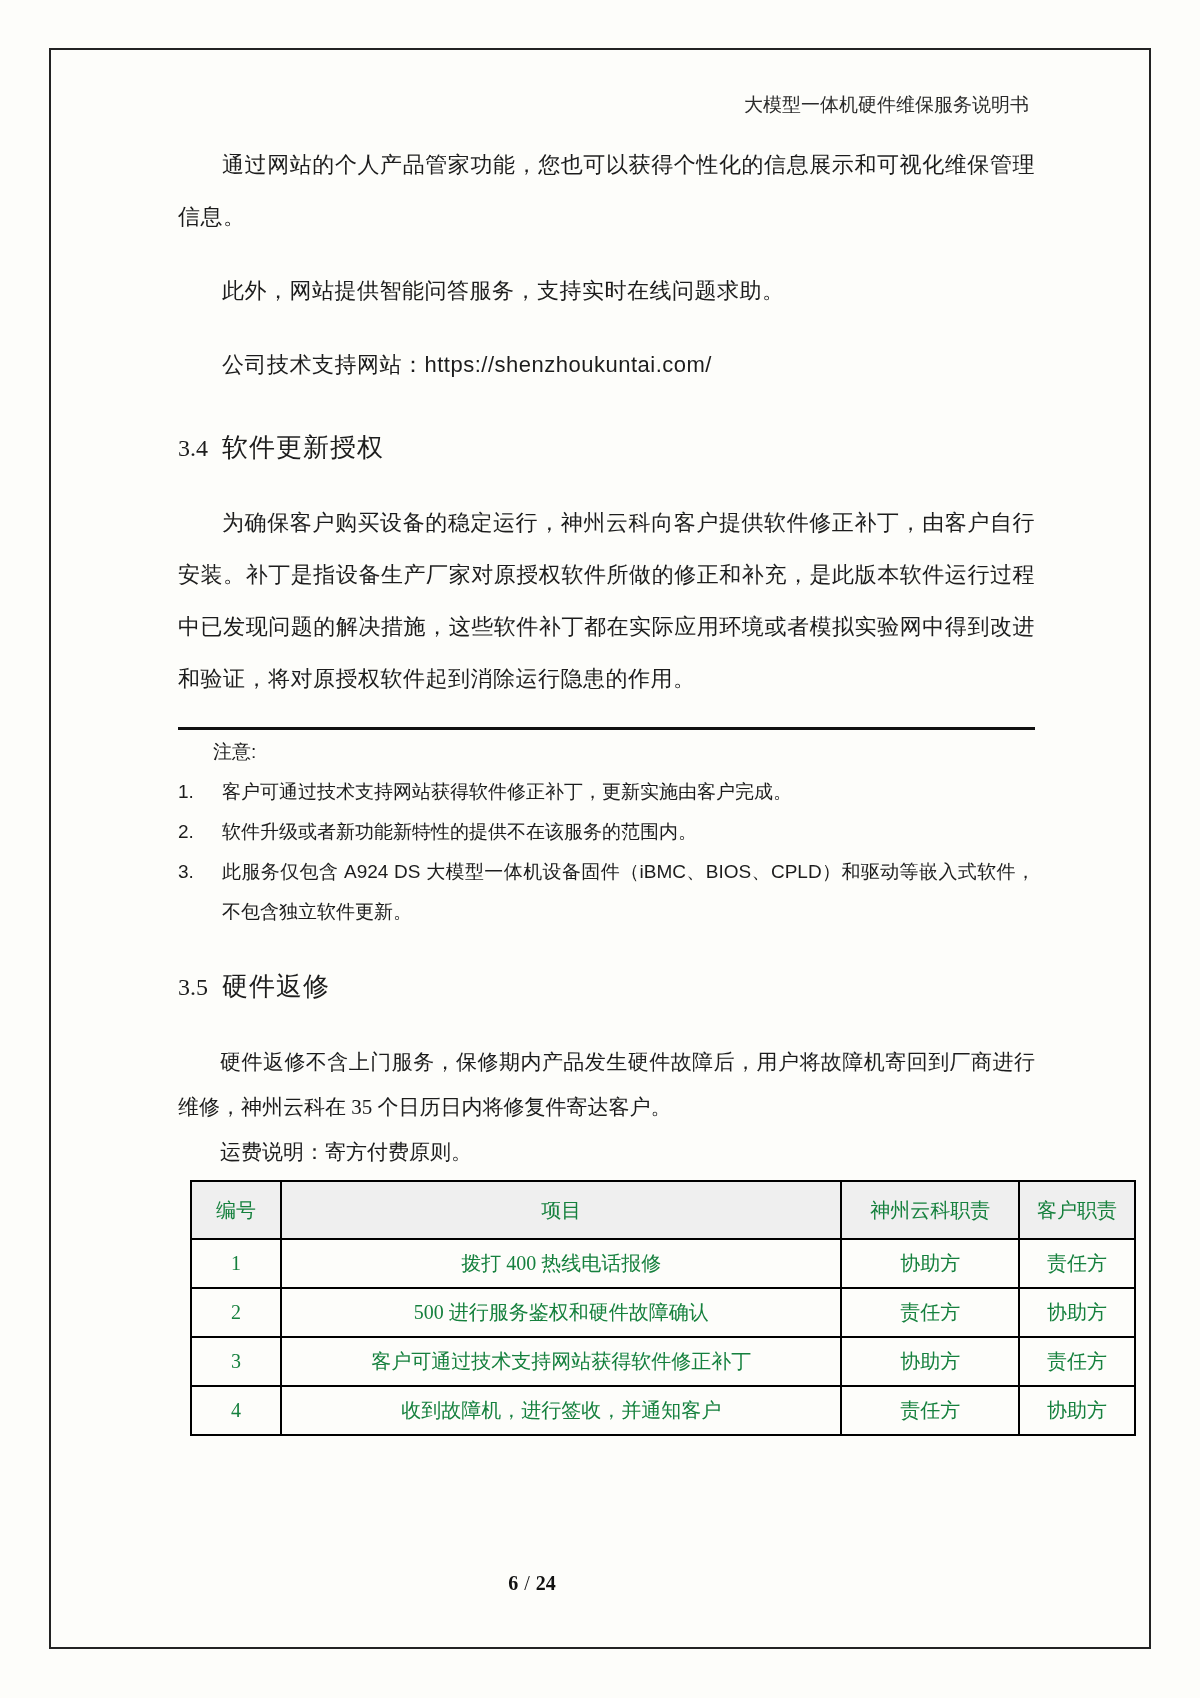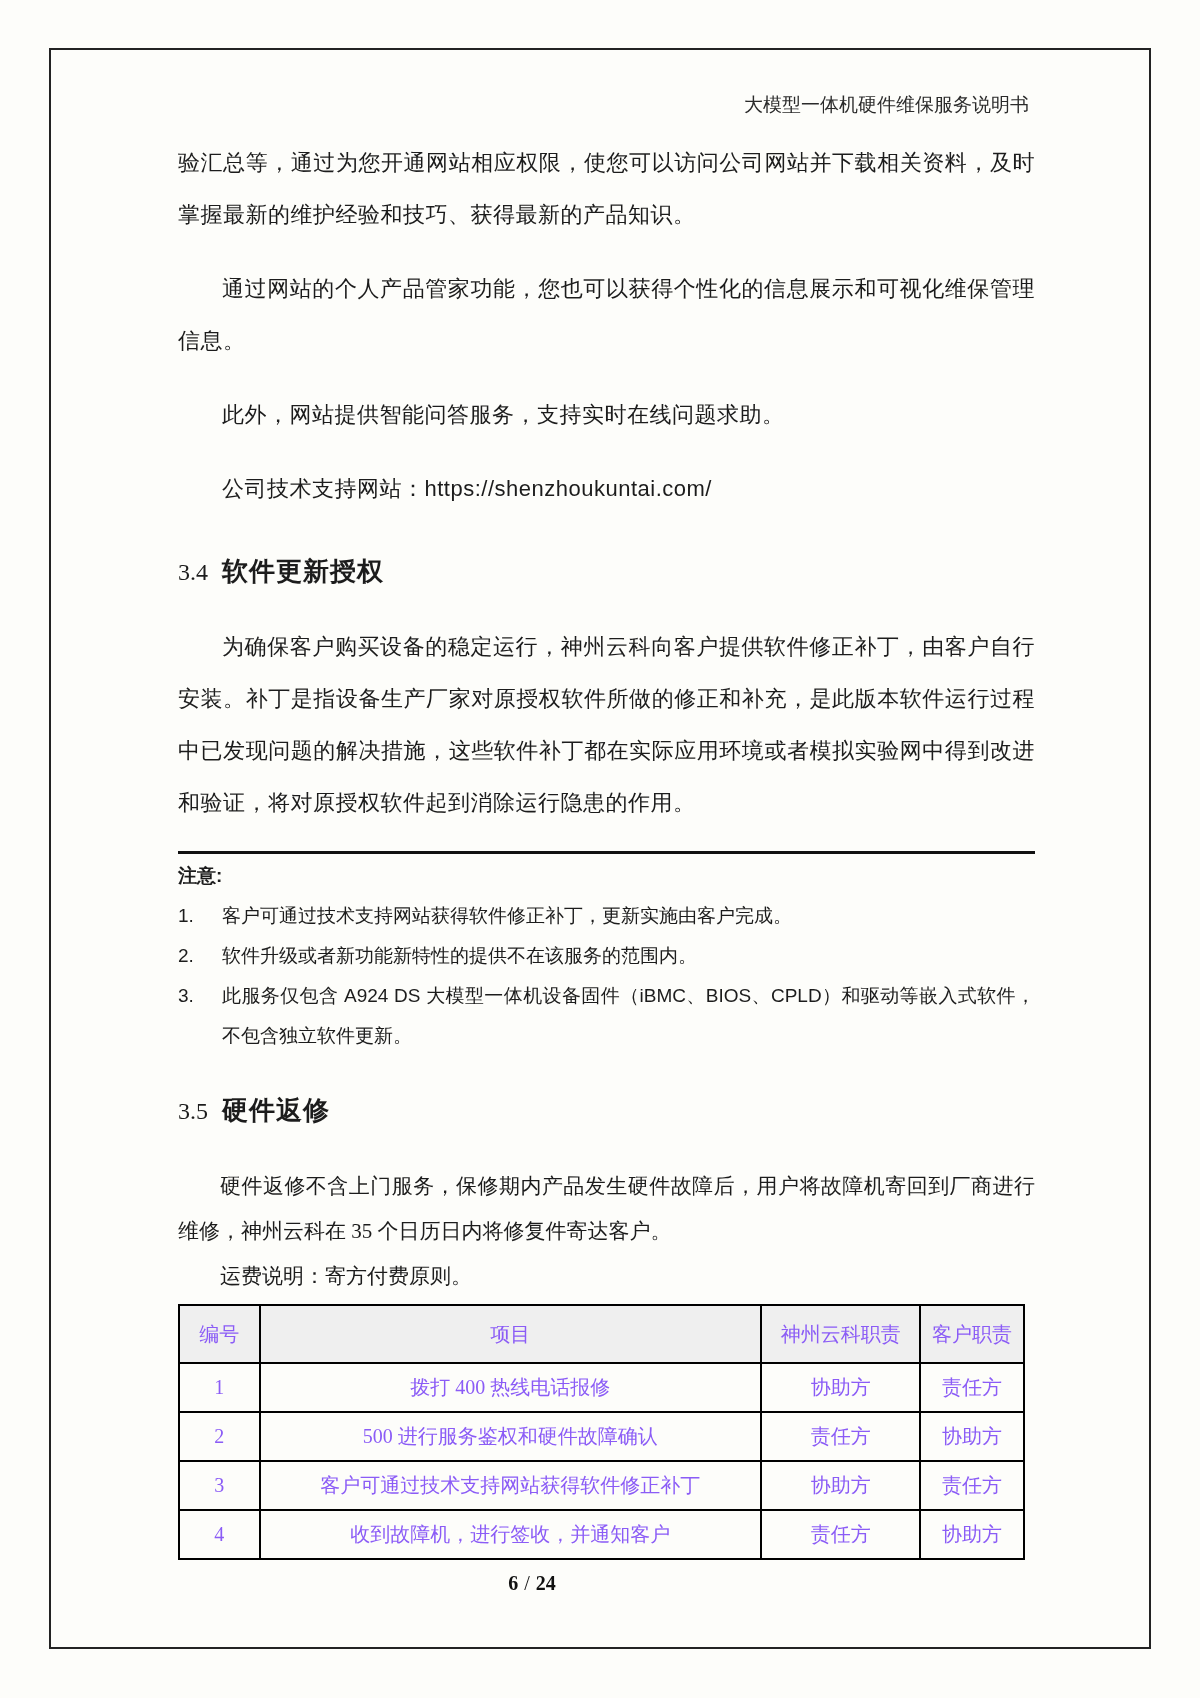--- a/index.html
+++ b/index.html
@@ -40,60 +40,61 @@
   .section-heading{
     display:flex;align-items:baseline;
     font-size:26px;line-height:36px;
   }
   .section-heading .sec-num{
     font-family:"Liberation Serif", serif;
     font-weight:400;font-size:24px;
     margin-right:14px;
   }
   .section-heading .sec-title{
-    font-weight:700;
+    font-weight:400;
     letter-spacing:1px;
     text-align:right;
   }
   .h34{ margin-top:38px; }
   .h35{ margin-top:36px; }
   .p34{ margin-top:31px; }
   .note-rule{
     margin-top:4px;
     height:3px;background:#111;width:100%;
   }
   .note-block{
     margin-top:2px;
     font-size:19px;line-height:40px;
   }
-  .note-label{ font-weight:700; }
+  .note-label{ font-weight:400;margin-left:35px; }
   .note-item{ display:flex; }
   .note-item .n-num{
     flex:0 0 44px;
   }
   .note-item .n-text{
     flex:1;
     text-align:justify;
   }
   .serif-block{
     margin-top:35px;
     font-family:"Liberation Serif", serif;
     font-size:21px;line-height:45px;
     text-align:justify;
   }
   .serif-block p{ margin:0; }
   .serif-block .indent{ text-indent:2em; }
   table.repair{
     margin-top:5px;
     border-collapse:collapse;
-    width:847px;
+    width:946px;
     font-family:"Liberation Serif", serif;
     font-size:20px;
-    color:#8b5cf6;
+    color:#15803d;
     table-layout:fixed;
+    margin-left:12px;
   }
   table.repair th, table.repair td{
     border:2px solid #000;
     padding:0 6px;
   }
   table.repair th{
     background:#efefef;
     font-weight:500;
     height:56px;
     text-align:center;
@@ -117,21 +118,20 @@
 </style>
 </head>
 <body>
 
 <div class="page-border"></div>
 
 <div class="content">
 
   <div class="doc-header">大模型一体机硬件维保服务说明书</div>
 
-  <p class="para first">验汇总等，通过为您开通网站相应权限，使您可以访问公司网站并下载相关资料，及时掌握最新的维护经验和技巧、获得最新的产品知识。</p>
 
   <p class="para indent">通过网站的个人产品管家功能，您也可以获得个性化的信息展示和可视化维保管理信息。</p>
 
   <p class="para indent">此外，网站提供智能问答服务，支持实时在线问题求助。</p>
 
   <p class="para indent">公司技术支持网站：https://shenzhoukuntai.com/</p>
 
   <div class="section-heading h34">
     <span class="sec-num">3.4</span>
     <span class="sec-title">软件更新授权</span>

